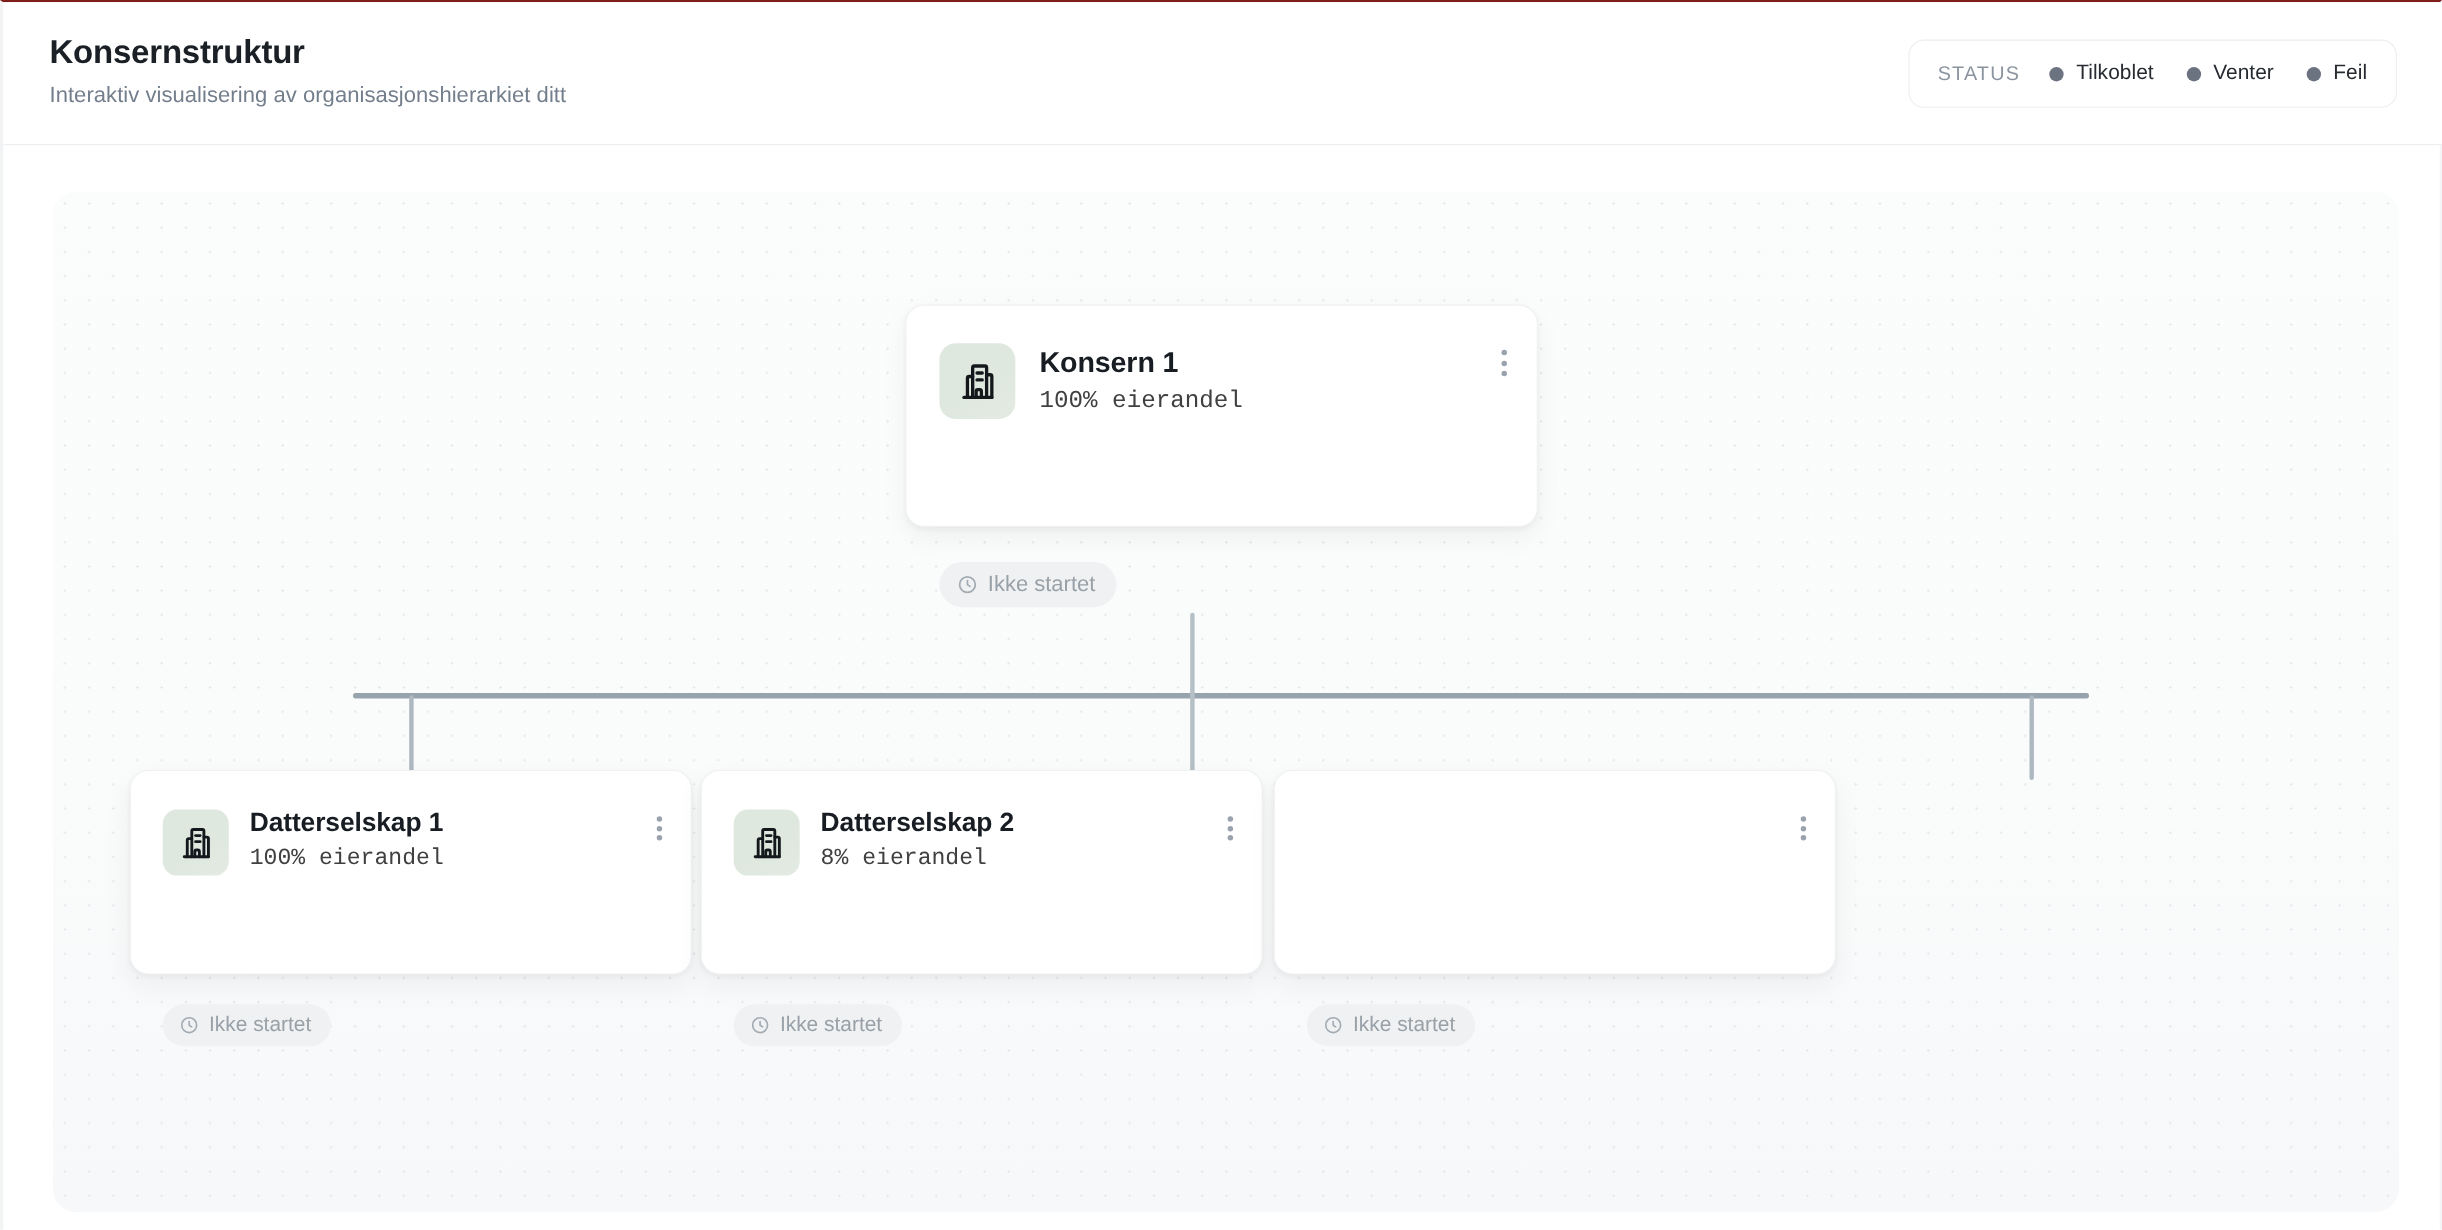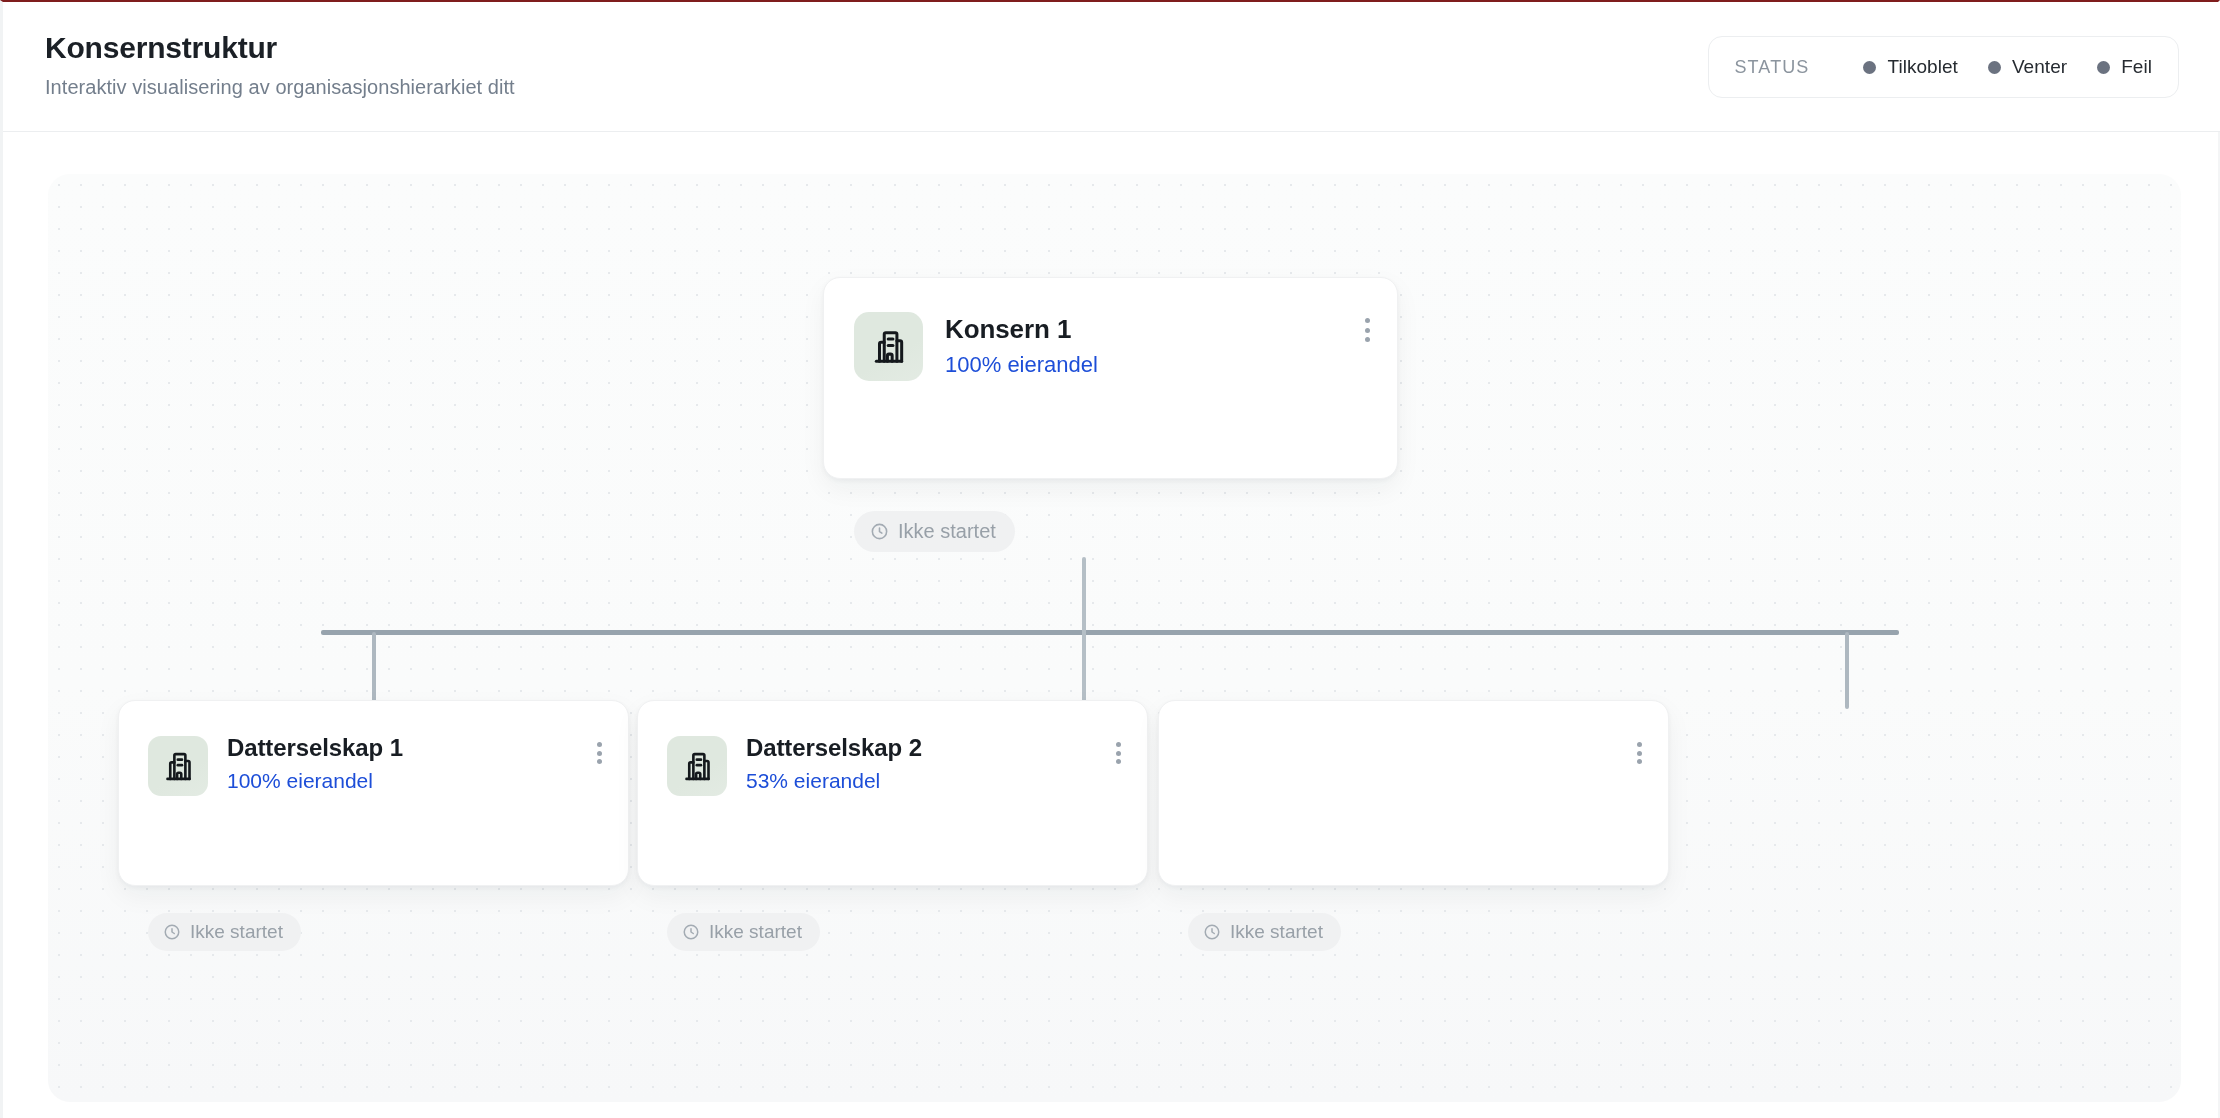--- a/index.html
+++ b/index.html
@@ -41,21 +41,21 @@
     position:absolute; right:44px; top:34px;
     height:62px;
     display:flex; align-items:center; gap:0;
     padding:0 26px;
     border:1.5px solid #eceef0;
     border-radius:14px;
     background:#ffffff;
   }
   .legend-caption {
     font-size:18px; font-weight:500; color:#8b949e;
-    letter-spacing:1.1px; margin-right:54px;
+    letter-spacing:1.1px; margin-right:27px;
   }
   .legend-item {
     display:flex; align-items:center; gap:11px;
     margin-right:30px;
   }
   .legend-item:last-child { margin-right:0;justify-content:flex-end; }
   .legend-dot {
     width:13px; height:13px; border-radius:50%;
     background:#6b7280; flex:none;
   }
@@ -100,21 +100,21 @@
   .node-row { display:flex; align-items:flex-end; }
   .node-icon {
     border-radius:15px;
     background:linear-gradient(150deg,#dfe8df 0%,#dfe8df 60%,#e3ebe3 100%);
     display:flex; align-items:center; justify-content:center;
     flex:none;
   }
   .node-icon svg { display:block; }
   .node-meta { display:flex; flex-direction:column; }
   .node-name { font-weight:700; color:#181d23; letter-spacing:-0.1px; }
-  .node-share { color:#1d4ed8; }
+  .node-share { color:#404040;font-family:Liberation Mono, monospace; }
   .node-kebab {
     position:absolute;
     display:flex; flex-direction:column; align-items:center; justify-content:space-between;
     cursor:pointer;
   }
   .node-kebab i { display:block; width:5px; height:5px; border-radius:50%; background:#9aa3ad; }
 
   .status-pill {
     position:absolute;
     display:inline-flex; align-items:center; gap:9px;
@@ -262,21 +262,21 @@
             <path d="M17 8h2a1 1 0 0 1 1 1v12"></path>
             <path d="M9 9H7a1 1 0 0 0-1 1v11"></path>
             <path d="M4 21h16"></path>
             <path d="M11.5 7h3"></path>
             <path d="M11.5 11h3"></path>
             <path d="M11 21v-3.5a1 1 0 0 1 1-1h1a1 1 0 0 1 1 1V21"></path>
           </svg>
         </div>
         <div class="node-meta">
           <div class="node-name">Datterselskap 2</div>
-          <div class="node-share">53% eierandel</div>
+          <div class="node-share">8% eierandel</div>
         </div>
       </div>
       <div class="node-kebab">
         <i></i>
         <i></i>
         <i></i>
       </div>
       <div class="status-pill">
         <svg width="18" height="18" viewBox="0 0 24 24" fill="none" stroke="#a3abb3" stroke-width="2" stroke-linecap="round" stroke-linejoin="round">
           <circle cx="12" cy="12" r="9"></circle>

